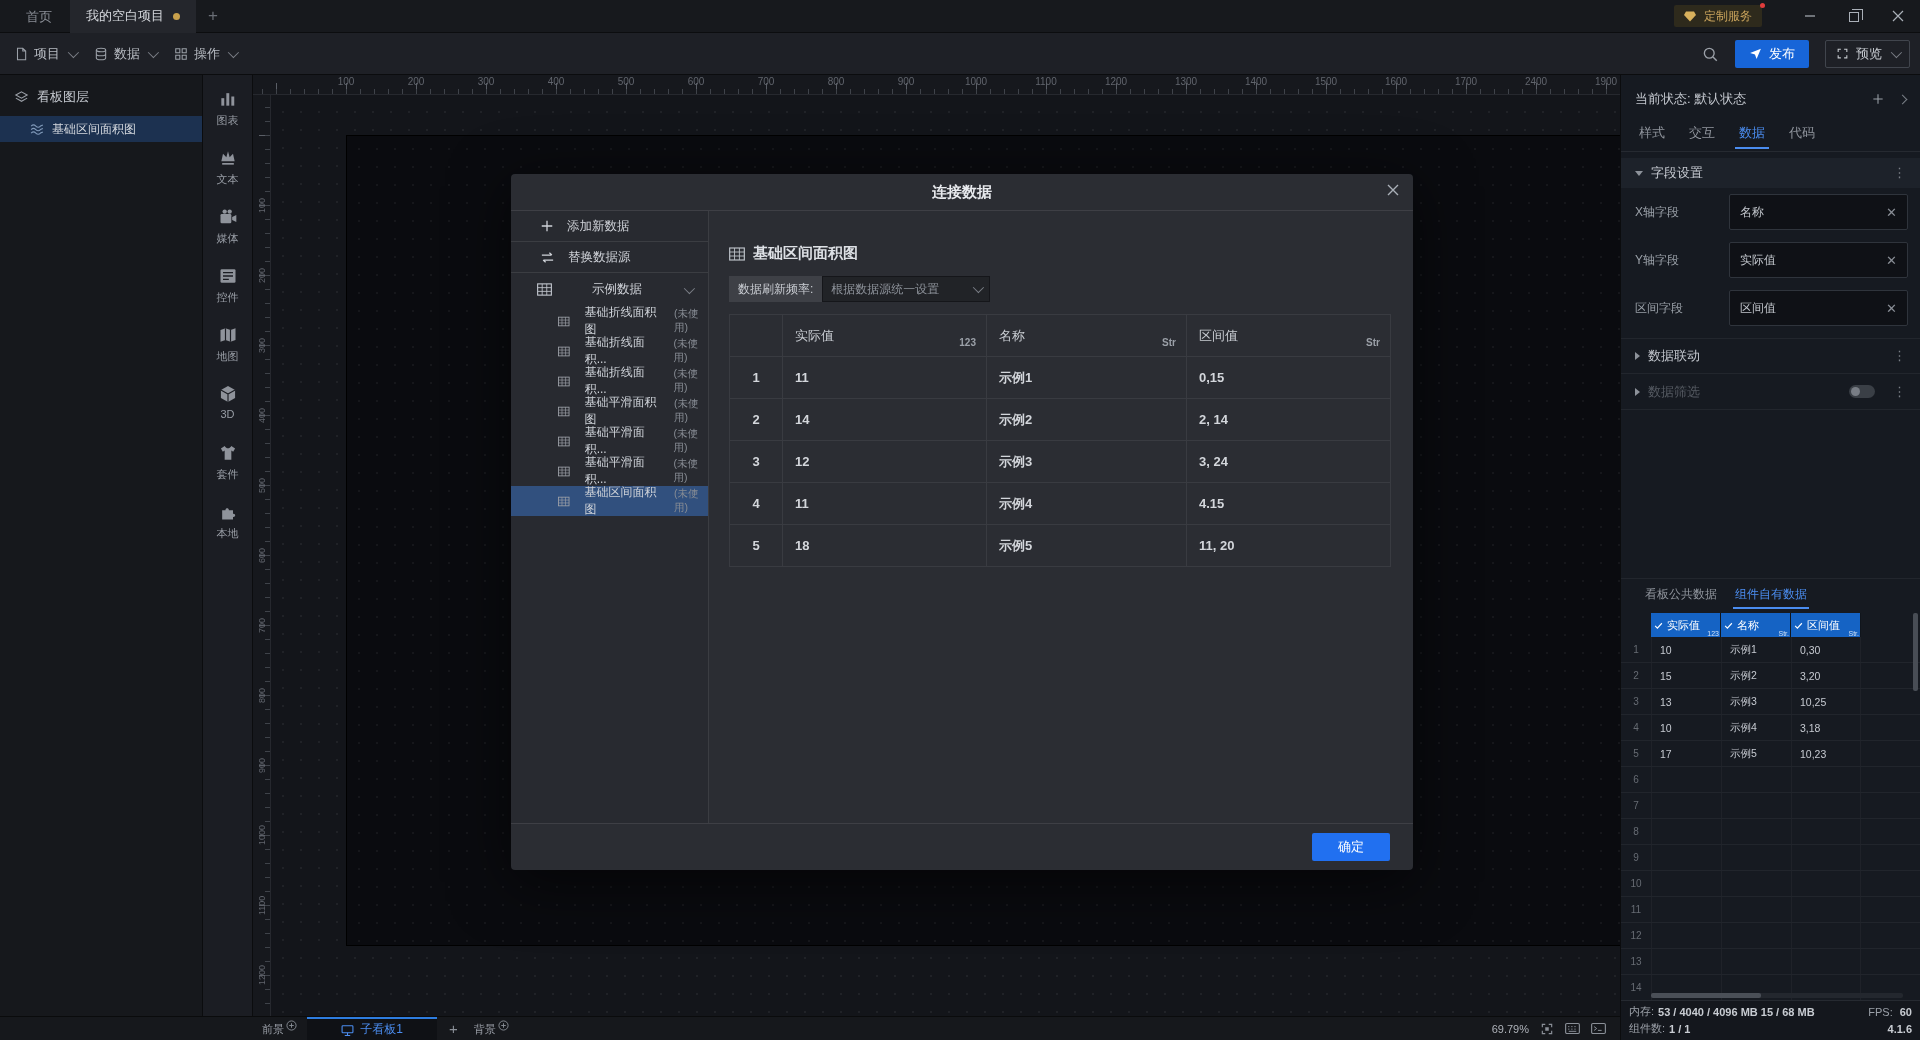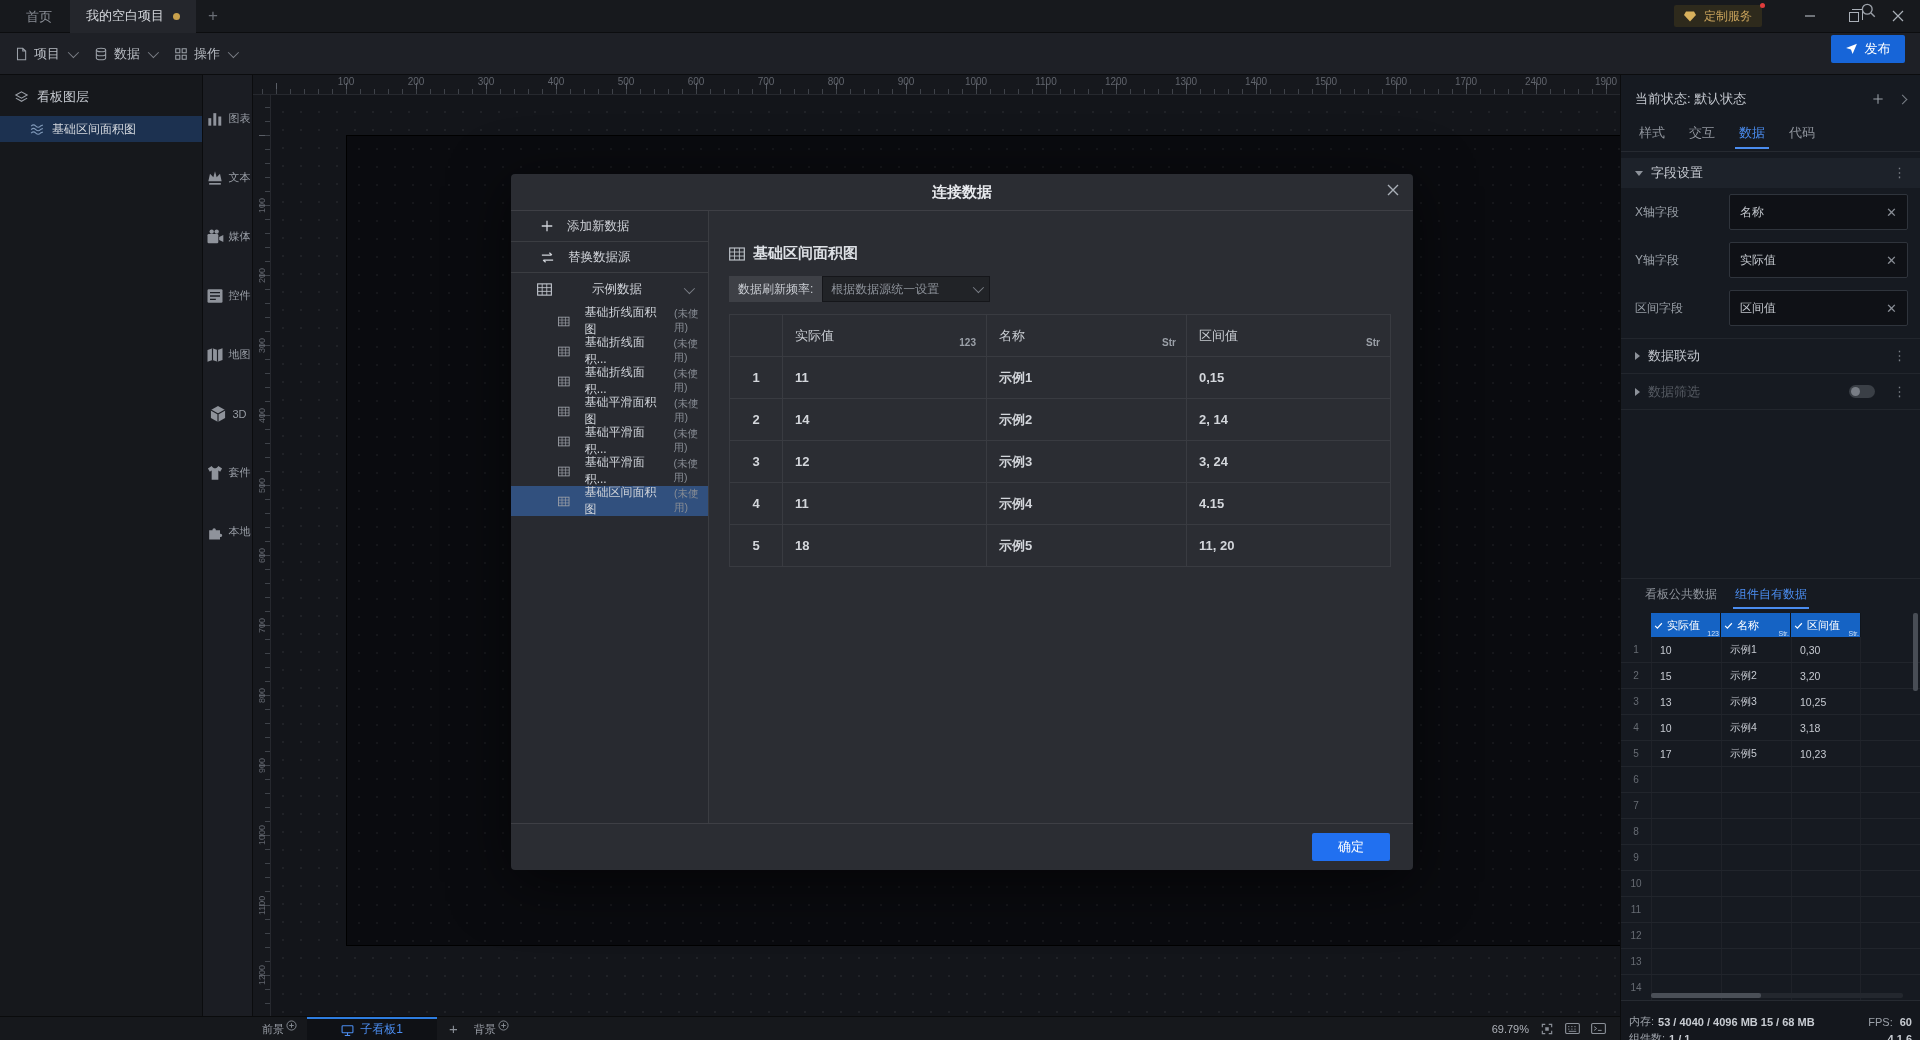--- a/index.html
+++ b/index.html
@@ -25,37 +25,37 @@
   .restore-glyph:before { content:""; position:absolute; left:2px; top:-4px; width:10px; height:10px;
     border-top:1px solid #aab0b8; border-right:1px solid #aab0b8; }
 
   
   .menubar { position:absolute; left:0; top:33px; width:1920px; height:42px; background:#1e2026;
     border-bottom:1px solid #0b0c0e; display:flex; align-items:center; }
   .menu-item { display:flex; align-items:center; gap:6px; margin-left:18px; color:#b9bdc4; font-size:13px; }
   .menu-item:first-child { margin-left:14px; }
   .chev { width:8px; height:8px; border-right:1.4px solid #7a7e86; border-bottom:1.4px solid #7a7e86;
     transform:rotate(45deg) translateY(-2px); margin-left:2px; }
-  .menu-right { margin-left:auto; display:flex; align-items:center; gap:16px; margin-right:10px;flex-direction:column; }
+  .menu-right { margin-left:auto; display:flex; align-items:center; gap:16px; margin-right:10px; }
   .btn-publish { height:28px; padding:0 14px; background:#1765d8; border-radius:2px; display:flex;
     align-items:center; gap:7px; color:#fff; font-size:13px; }
   .btn-preview { height:28px; padding:9px 10px; border:1px solid #41454d; border-radius:2px; display:flex;
     align-items:center; gap:7px; color:#c6cad0; font-size:13px; }
 
   
   .layers { position:absolute; left:0; top:75px; width:203px; height:941px; background:#16181c;
     border-right:1px solid #0b0c0e; }
   .layers-header { display:flex; align-items:center; gap:8px; padding:13px 0 10px 14px; color:#c6cad1; font-size:13px; }
   .layer-item { height:26px; display:flex; align-items:center; gap:8px; padding-left:30px;
     background:#1c3150; color:#d5d9df; font-size:12px; }
 
   
   .compbar { position:absolute; left:203px; top:75px; width:50px; height:941px; background:#1b1d23;
     border-right:1px solid #0b0c0e; display:flex; flex-direction:column; align-items:center; padding-top:14px; }
-  .comp-item { height:59px; display:flex; flex-direction:row; align-items:center; gap:4px; color:#989da5; font-size:11px; }
+  .comp-item { height:59px; display:flex; flex-direction:column; align-items:center; gap:4px; color:#989da5; font-size:11px; }
 
   
   .canvas { position:absolute; left:253px; top:75px; width:1367px; height:941px; background:#13151a; overflow:hidden;
     background-image:radial-gradient(rgba(255,255,255,0.055) 1px, transparent 1.2px); background-size:18px 18px; background-position:3px 10px; }
   .h-ruler { position:absolute; left:0; top:0; right:0; height:20px; background:#16181d; border-bottom:1px solid #26282e;
     display:flex; padding-left:58px; overflow:hidden;
     background-image:linear-gradient(to right,#3f434a 0 1px,transparent 1px),linear-gradient(to right,#5a5e66 0 1px,transparent 1px);
     background-size:14px 5px,70px 11px; background-repeat:repeat-x; background-position:left 9px bottom, left 23px bottom; }
   .hr-num { width:70px; flex:0 0 70px; text-align:center; font-size:10px; color:#61656d; line-height:14px; }
   .v-ruler { position:absolute; left:0; top:20px; bottom:0; width:18px; background:#16181d; border-right:1px solid #26282e;
@@ -108,21 +108,21 @@
   .gh-type { position:absolute; right:1px; bottom:0; font-size:7px; color:#cfe0f5; }
   .g-row { display:flex; height:26px; border-bottom:1px solid rgba(255,255,255,0.05); align-items:center; }
   .g-idx { width:30px; text-align:center; font-size:10px; color:#666b73; }
   .g-cell { width:70px; align-self:stretch; display:flex; align-items:center; padding-left:8px;
     font-size:10.5px; color:#c6cad1; border-left:1px solid rgba(255,255,255,0.04); overflow:hidden; white-space:nowrap; }
   .g-cell.last { border-right:1px solid rgba(255,255,255,0.04); }
   .v-thumb { position:absolute; right:2px; top:538px; width:5px; height:78px; background:#484d55; border-radius:2px; }
   .h-scroll { position:absolute; left:30px; right:17px; top:918px; height:5px; background:#23272e; border-radius:2px; }
   .h-thumb { width:110px; height:5px; background:#4a4f57; border-radius:2px; }
   .insp-status { position:absolute; left:0; right:0; bottom:0; height:40px; background:#14171d;
-    border-top:1px solid #262a31; font-size:11px; padding:12px 8px 0 8px; }
+    border-top:1px solid #262a31; font-size:11px; padding:2px 8px 0 8px; }
   .st-row { display:flex; height:17px; align-items:center; color:#9ba0a8; }
   .st-row b { color:#c8ccd2; font-weight:bold; margin-left:4px; }
   .st-right { margin-left:auto; color:#9ba0a8; }
   .st-right b { color:#c8ccd2; }
 
   
   .bottombar { position:absolute; left:0; bottom:0; width:1620px; height:24px; background:#16181c;
     border-top:1px solid #0a0b0c; display:flex; align-items:center; }
   .bb-group { display:flex; align-items:flex-start; gap:2px; color:#989da5; font-size:11px; line-height:22px; }
   .sup-ic { margin-top:2px; }

